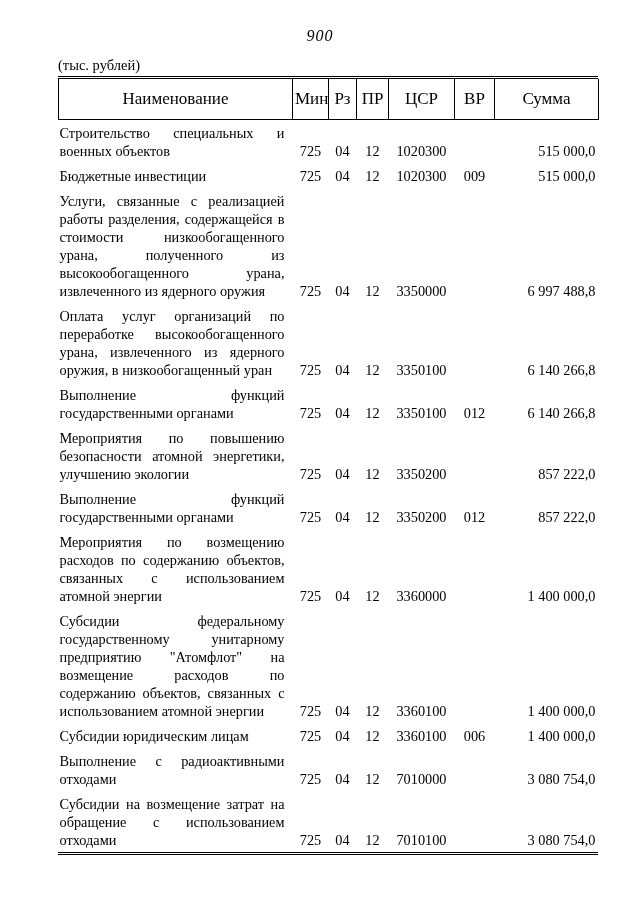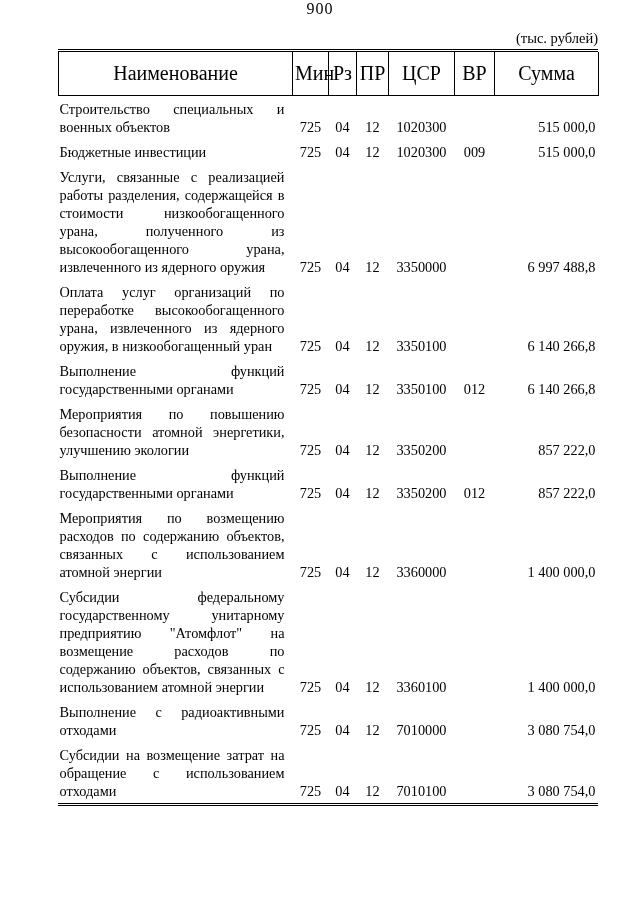--- a/index.html
+++ b/index.html
@@ -10,27 +10,29 @@
   body {
     width: 640px;
     height: 905px;
     font-family: "Liberation Serif", serif;
     color: #000;
     position: relative;
     overflow: hidden;
   }
   .page-number {
     text-align: center;
+    padding-top: 27px;
     font-size: 16px;
     letter-spacing: 1px;
+    font-style: italic;
   }
   .units-note {
     width: 540px;
     margin: 12px 0 2px 58px;
-    text-align: right;
+    text-align: left;
     font-size: 14.5px;
   }
   .table-wrap {
     width: 540px;
     margin: 0 0 0 58px;
     border-top: 3px double #000;
     border-bottom: 3px double #000;
   }
   table {
     width: 100%;
@@ -42,21 +44,21 @@
   col.c-rz   { width: 28px; }
   col.c-pr   { width: 32px; }
   col.c-csr  { width: 66px; }
   col.c-vr   { width: 40px; }
   col.c-sum  { width: 104px; }
 
   thead th {
     border: 1px solid #000;
     border-top: none;
     font-weight: normal;
-    font-size: 20px;
+    font-size: 17px;
     text-align: center;
     vertical-align: middle;
     padding: 10px 2px;
   }
   thead th:first-child { border-left: 1px solid #000; }
   thead th:last-child  { border-right: 1px solid #000; }
 
   tbody td {
     font-size: 14.3px;
     line-height: 18px;
@@ -187,20 +189,29 @@
           <tr>
             <td class="col-name">Субсидии федеральному государственному унитарному предприятию "Атомфлот" на возмещение расходов по содержанию объектов, связанных с использованием атомной энергии</td>
             <td class="col-min">725</td>
             <td class="col-rz">04</td>
             <td class="col-pr">12</td>
             <td class="col-csr">3360100</td>
             <td class="col-vr"></td>
             <td class="col-sum">1 400 000,0</td>
           </tr>
           <tr>
+            <td class="col-name">Субсидии юридическим лицам</td>
+            <td class="col-min">725</td>
+            <td class="col-rz">04</td>
+            <td class="col-pr">12</td>
+            <td class="col-csr">3360100</td>
+            <td class="col-vr">006</td>
+            <td class="col-sum">1 400 000,0</td>
+          </tr>
+          <tr>
             <td class="col-name">Выполнение с радиоактивными отходами</td>
             <td class="col-min">725</td>
             <td class="col-rz">04</td>
             <td class="col-pr">12</td>
             <td class="col-csr">7010000</td>
             <td class="col-vr"></td>
             <td class="col-sum">3 080 754,0</td>
           </tr>
           <tr>
             <td class="col-name">Субсидии на возмещение затрат на обращение с использованием отходами</td>

